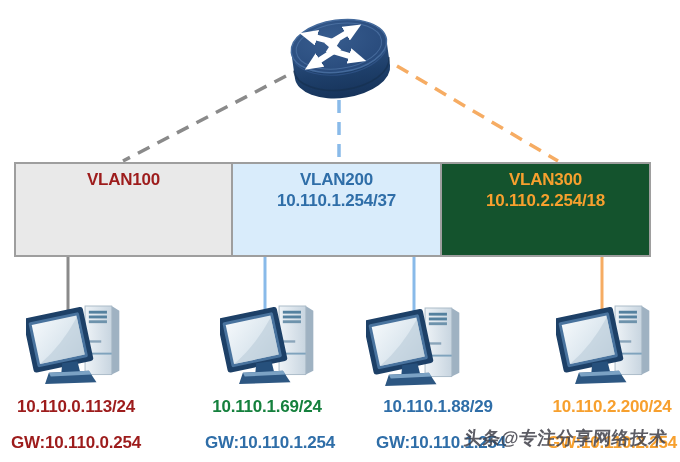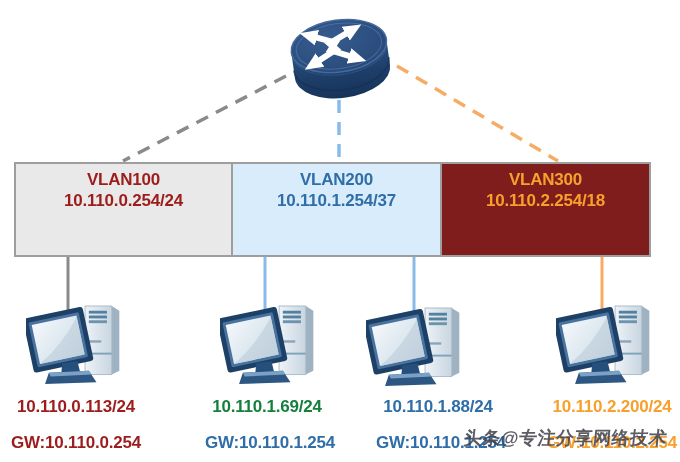--- a/index.html
+++ b/index.html
@@ -94,27 +94,26 @@
           <path d="M33,56 L57,45 L51,38 L75,28" marker-start="url(#ah)" marker-end="url(#ah)"></path>
           <path d="M33,28 L57,38 L51,45 L75,56" marker-start="url(#ah)" marker-end="url(#ah)"></path>
         </g>
       </g>
     </svg>
   </div>
 
   <div class="band">
     <section class="vlan vlan0" style="background: rgb(233, 233, 233); color: rgb(157, 28, 28);">
       <div class="t">VLAN100</div>
-      <div class="t">10.110.0.254/24</div>
     </section>
     <section class="vlan vlan1" style="background: rgb(217, 236, 251); color: rgb(47, 110, 168);">
       <div class="t">VLAN200</div>
       <div class="t">10.110.1.254/37</div>
     </section>
-    <section class="vlan vlan2" style="background: #7f1d1d; color: rgb(247, 160, 46);">
+    <section class="vlan vlan2" style="background: #14532d; color: rgb(247, 160, 46);">
       <div class="t">VLAN300</div>
       <div class="t">10.110.2.254/18</div>
     </section>
   </div>
 
   <svg class="defs-holder" aria-hidden="true">
     <defs>
       <linearGradient id="scrG" x1="0" y1="0" x2="1" y2="1">
         <stop offset="0" stop-color="#f4f8fb"></stop>
           <stop offset="0.6" stop-color="#dbe6ee"></stop>
@@ -159,20 +158,20 @@
         <use href="#pcArt"></use>
       </svg></div>
   <div class="pc" id="pc4"><svg width="100" height="92" viewBox="0 0 105 92">
         <use href="#pcArt"></use>
       </svg></div>
 
   <div class="lbl" id="ip1" style="color: rgb(157, 28, 28);">10.110.0.113/24</div>
   <div class="lbl" id="gw1" style="color: rgb(157, 28, 28);">GW:10.110.0.254</div>
   <div class="lbl" id="ip2" style="color: #15803d;">10.110.1.69/24</div>
   <div class="lbl" id="gw2" style="color: rgb(47, 110, 168);">GW:10.110.1.254</div>
-  <div class="lbl" id="ip3" style="color: rgb(47, 110, 168);">10.110.1.88/24</div>
+  <div class="lbl" id="ip3" style="color: rgb(47, 110, 168);">10.110.1.88/29</div>
   <div class="lbl" id="gw3" style="color: rgb(47, 110, 168);">GW:10.110.1.254</div>
   <div class="lbl" id="ip4" style="color: rgb(247, 160, 46);">10.110.2.200/24</div>
   <div class="lbl" id="gw4" style="color: rgb(247, 160, 46);">GW:10.110.2.254</div>
 
   <div class="watermark" style="color: rgb(64, 64, 74);">头条@专注分享网络技术</div>
 
 </div>
 
 </body></html>

